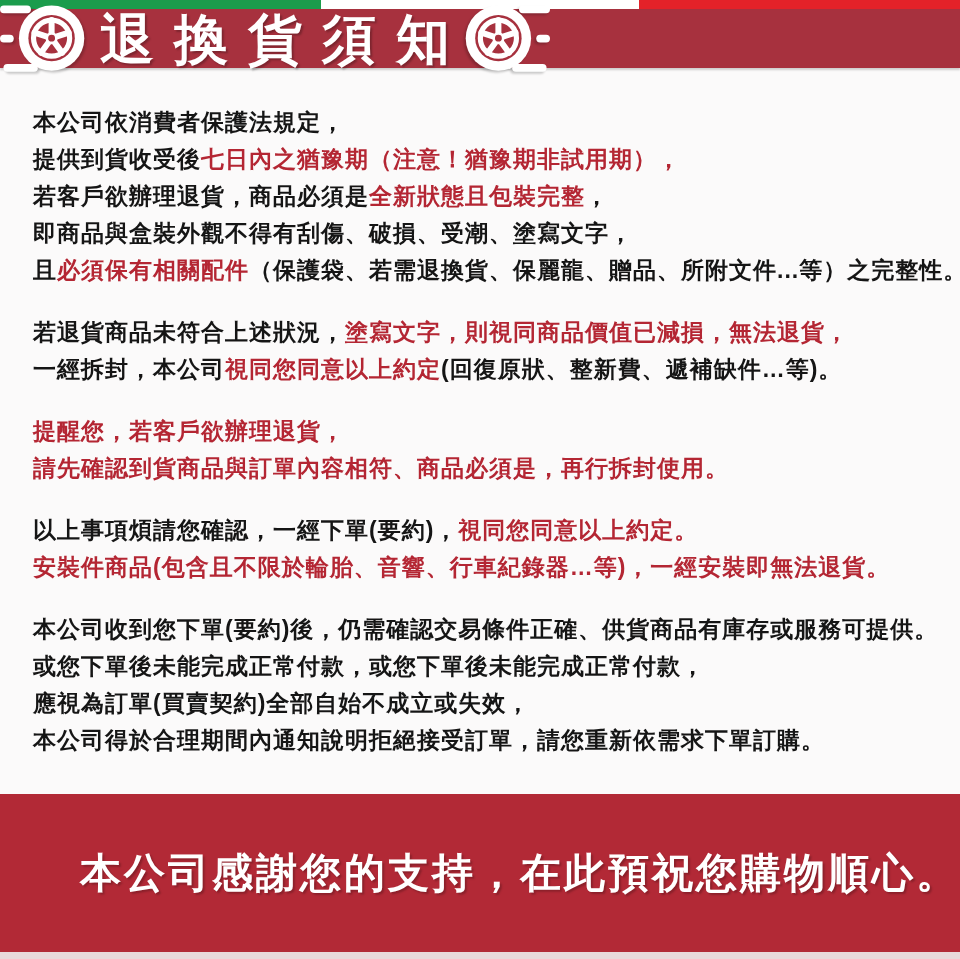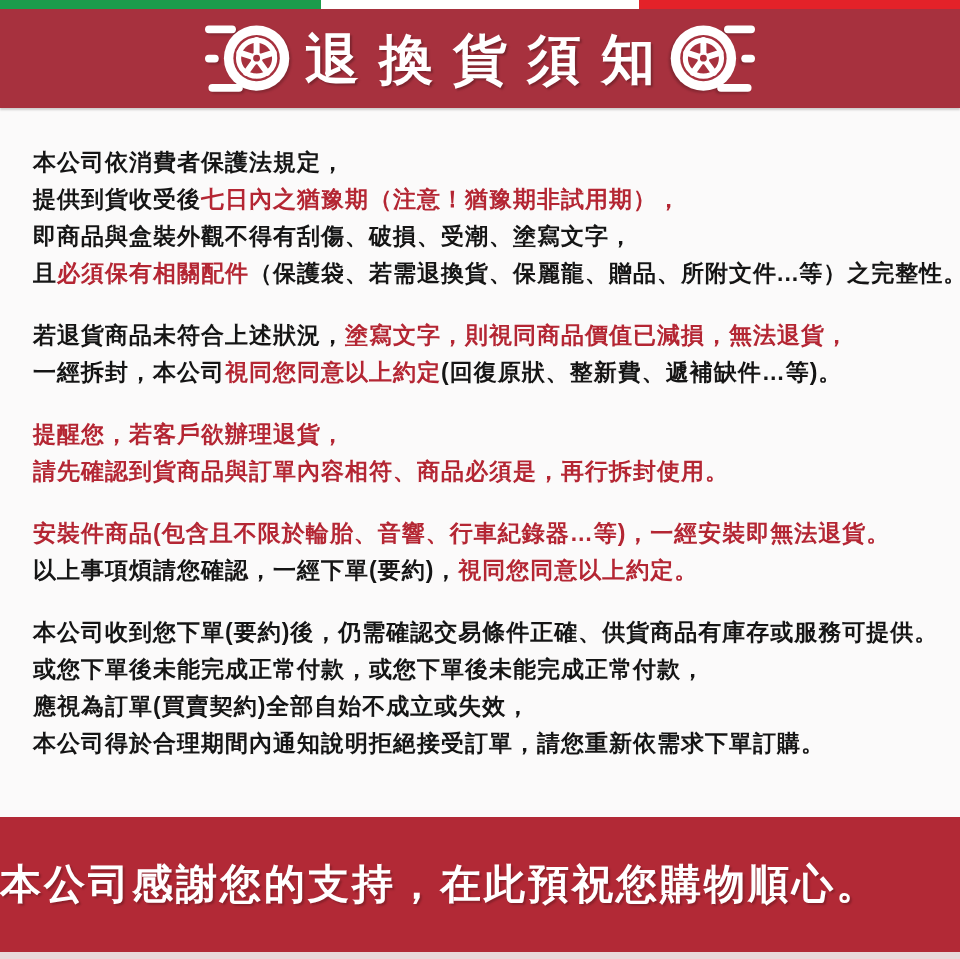--- a/index.html
+++ b/index.html
@@ -12,45 +12,45 @@
     font-weight:bold;
   }
   
   .flag-stripe{display:flex;height:9px;width:100%;}
   .flag-seg{height:100%;}
   .flag-green{width:33.4%;background:var(--flag-green);}
   .flag-white{width:33.2%;background:var(--flag-white);}
   .flag-red{width:33.4%;background:var(--flag-red);}
   
   .header-banner{
-    height:99px;background:var(--header-bg);
-    display:flex;align-items:center;justify-content:center;gap:14px;
+    height:59px;background:var(--header-bg);
+    display:flex;align-items:center;gap:14px;
     box-shadow:0 2px 2px rgba(0,0,0,0.18);
   }
   .banner-title{
     color:#fff;font-size:54px;letter-spacing:20px;margin-right:-20px;
     text-shadow:2px 2px 2px rgba(0,0,0,0.25);
     white-space:nowrap;line-height:1;
   }
   .wheel{width:86px;height:78px;flex:0 0 auto;filter:drop-shadow(2px 2px 1px rgba(0,0,0,0.2));}
   .wheel.mirrored{transform:scaleX(-1);}
   .wheel-inner{fill:var(--header-bg);}
   
   .policy-body{padding:36px 28px 0 33px;}
   .para{margin:0 0 25px 0;}
   .line{
     font-size:23px;line-height:37px;letter-spacing:1px;white-space:nowrap;
   }
   .run-black{color:var(--body-text);}
   .run-red{color:var(--highlight-text);}
   
   .footer-banner{
-    position:absolute;left:0;bottom:7px;width:100%;height:135px;
+    position:absolute;left:0;bottom:7px;width:100%;height:158px;
     background:var(--footer-bg);
-    display:flex;align-items:center;justify-content:flex-start;
+    display:flex;align-items:center;justify-content:flex-end;
   }
   .footer-message{
     color:#fff;font-size:41px;letter-spacing:3px;white-space:nowrap;
     text-shadow:2px 2px 2px rgba(0,0,0,0.22);
   }
   .bottom-stripe{
     position:absolute;left:0;bottom:0;width:100%;height:7px;
     background:var(--bottom-stripe);
   }
 </style>
@@ -104,34 +104,35 @@
         <line x1="60" y1="44" x2="40.1" y2="37.5"></line>
       </g>
       <circle class="wheel-inner" cx="60" cy="44" r="5.5" stroke="#fff" stroke-width="3"></circle>
     </svg>
   </div>
 
   <div class="policy-body">
       <div class="para">
         <div class="line"><span class="run-black">本公司依消費者保護法規定，</span></div>
         <div class="line"><span class="run-black">提供到貨收受後</span><span class="run-red">七日內之猶豫期（注意！猶豫期非試用期），</span></div>
+        <div class="line"><span class="run-black">若客戶欲辦理退貨，商品必須是</span><span class="run-red">全新狀態且包裝完整</span><span class="run-black">，</span></div>
         <div class="line"><span class="run-black">即商品與盒裝外觀不得有刮傷、破損、受潮、塗寫文字，</span></div>
         <div class="line"><span class="run-black">且</span><span class="run-red">必須保有相關配件</span><span class="run-black">（保護袋、若需退換貨、保麗龍、贈品、所附文件...等）之完整性。</span></div>
       </div>
       <div class="para">
         <div class="line"><span class="run-black">若退貨商品未符合上述狀況，</span><span class="run-red">塗寫文字，則視同商品價值已減損，無法退貨，</span></div>
         <div class="line"><span class="run-black">一經拆封，本公司</span><span class="run-red">視同您同意以上約定</span><span class="run-black">(回復原狀、整新費、遞補缺件…等)。</span></div>
       </div>
       <div class="para">
         <div class="line"><span class="run-red">提醒您，若客戶欲辦理退貨，</span></div>
         <div class="line"><span class="run-red">請先確認到貨商品與訂單內容相符、商品必須是，再行拆封使用。</span></div>
       </div>
       <div class="para">
+        <div class="line"><span class="run-black">以上事項煩請您確認，一經下單(要約)，</span><span class="run-red">視同您同意以上約定。</span></div>
         <div class="line"><span class="run-red">安裝件商品(包含且不限於輪胎、音響、行車紀錄器…等)，一經安裝即無法退貨。</span></div>
-        <div class="line"><span class="run-black">以上事項煩請您確認，一經下單(要約)，</span><span class="run-red">視同您同意以上約定。</span></div>
       </div>
       <div class="para">
         <div class="line"><span class="run-black">本公司收到您下單(要約)後，仍需確認交易條件正確、供貨商品有庫存或服務可提供。</span></div>
         <div class="line"><span class="run-black">或您下單後未能完成正常付款，或您下單後未能完成正常付款，</span></div>
         <div class="line"><span class="run-black">應視為訂單(買賣契約)全部自始不成立或失效，</span></div>
         <div class="line"><span class="run-black">本公司得於合理期間內通知說明拒絕接受訂單，請您重新依需求下單訂購。</span></div>
       </div>
     </div>
 
   <div class="footer-banner">

